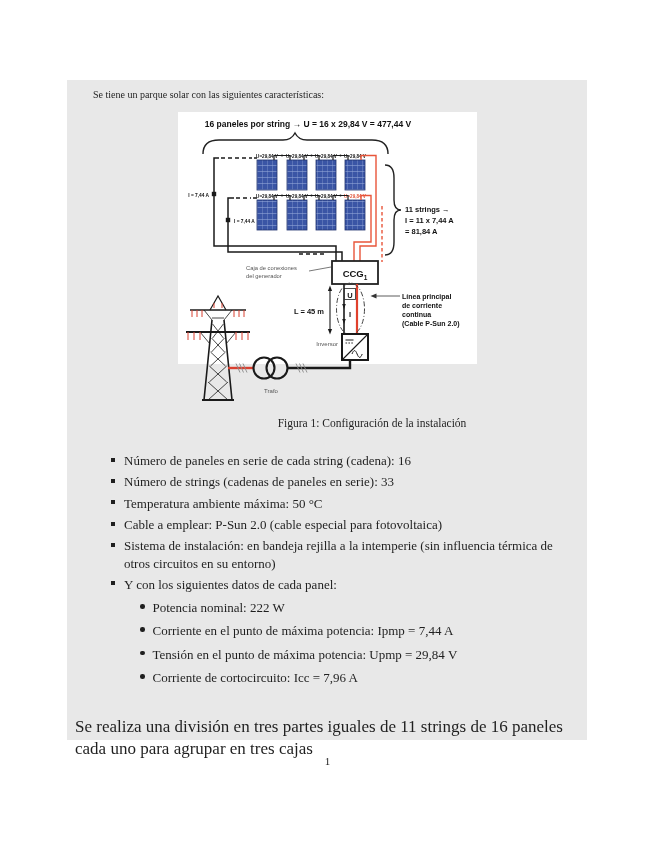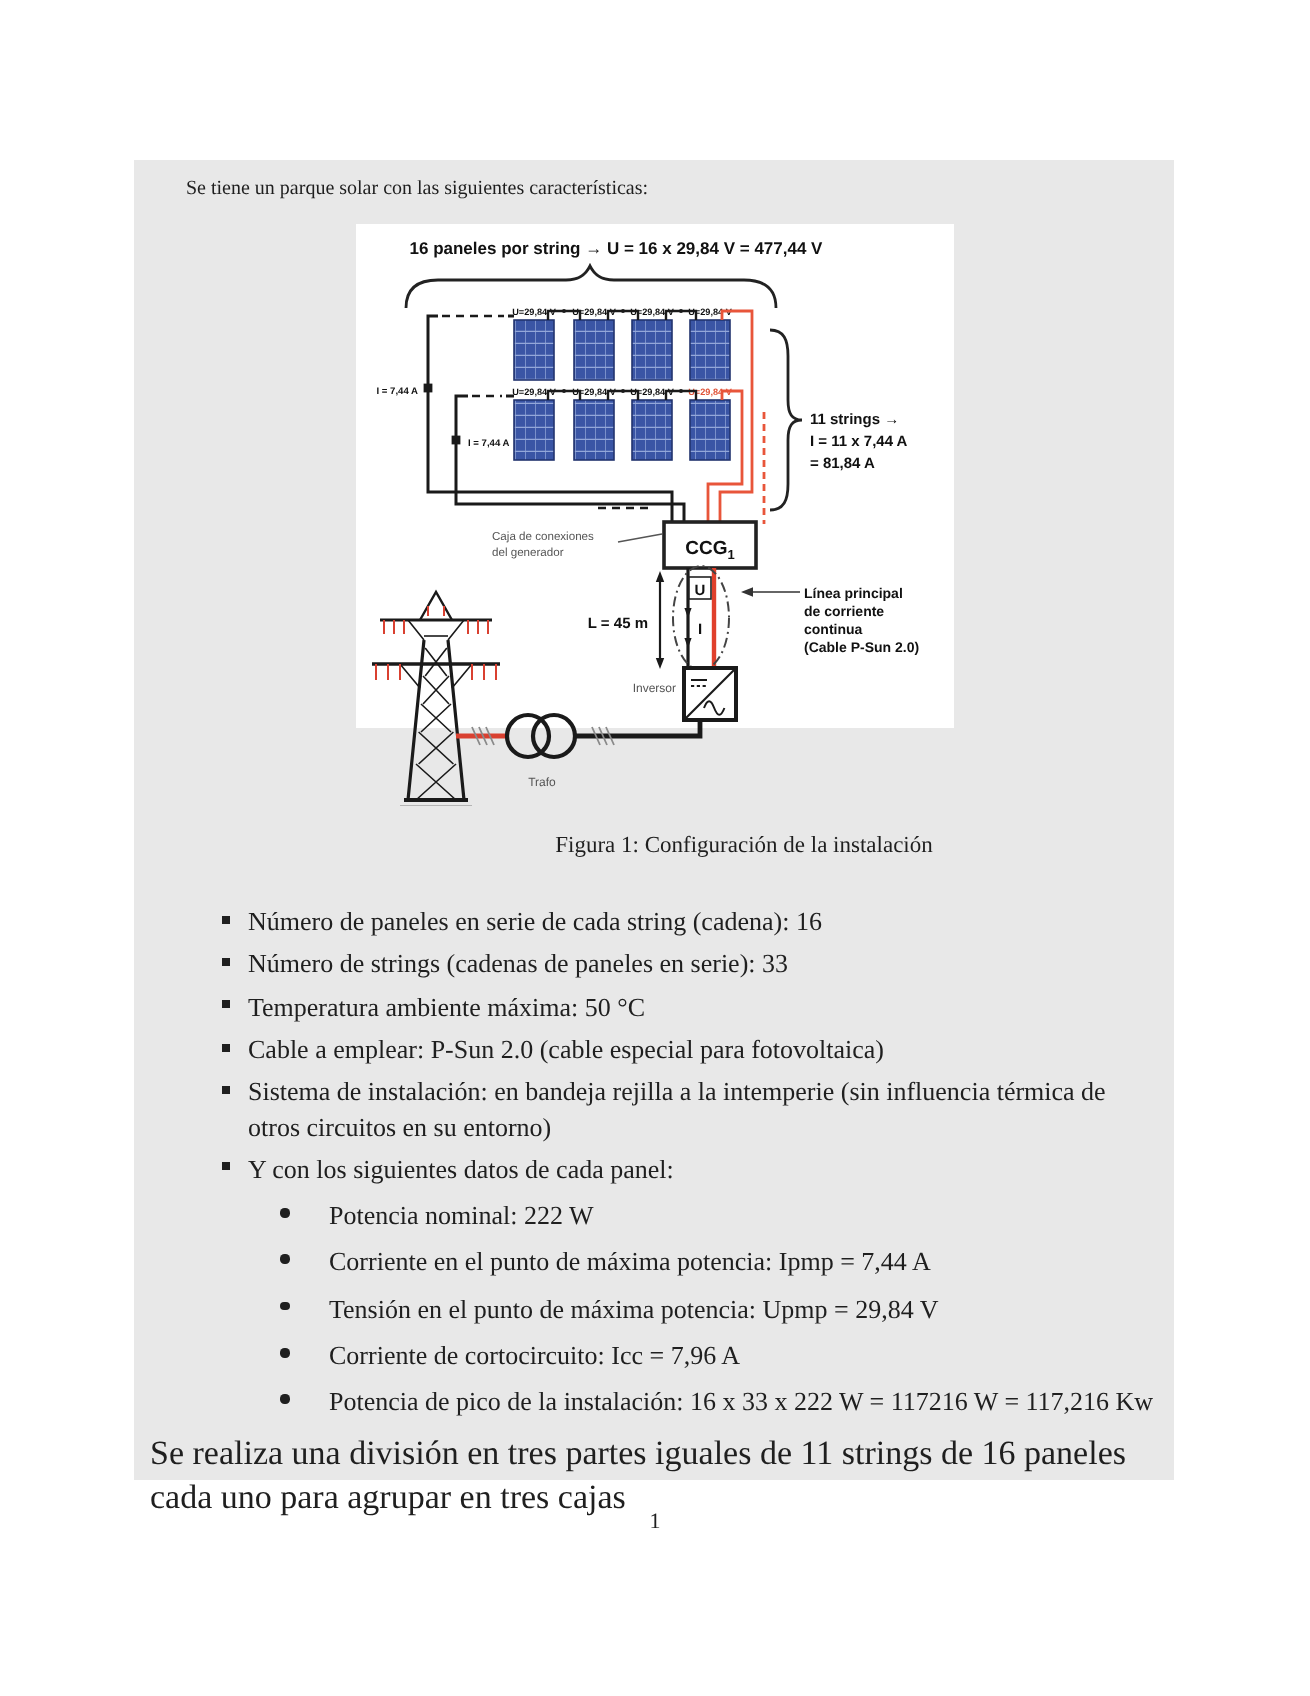--- a/index.html
+++ b/index.html
@@ -24,21 +24,21 @@
     position:absolute; left:0; top:337px; width:100%;
     text-align:center; font-size:11.5px;margin-left:45px;
   }
   .lists {
     position:absolute; left:44px; top:372px; right:10px;
     font-size:13px; line-height:1.32;
   }
   ul { list-style:none; margin:0; padding:0; }
   .lv1 > li { display:flex; gap:9px; margin-bottom:4.2px; }
   .lv2 { margin-left:29px; margin-top:6px; }
-  .lv2 > li { display:flex; gap:20px; margin-bottom:6.2px; }
+  .lv2 > li { display:flex; gap:8px; margin-bottom:6.2px; }
   .sq  { flex:0 0 auto; width:4px; height:4px; background:#1f1f1f; margin-top:5.5px; }
   .dot { flex:0 0 auto; width:4.5px; height:4.5px; background:#1f1f1f; border-radius:50%; margin-top:5px; }
   .closing {
     position:absolute; left:8px; top:636px; width:506px;
     font-size:17px; line-height:1.3;
   }
   .pagenum {
     position:absolute; left:0; top:755px; width:655px;
     text-align:center; font-size:11px;
   }
@@ -219,23 +219,19 @@
           <span>Corriente en el punto de máxima potencia: Ipmp = 7,44 A</span>
         </li>
       <li>
           <span class="dot"></span>
           <span>Tensión en el punto de máxima potencia: Upmp = 29,84 V</span>
         </li>
       <li>
           <span class="dot"></span>
           <span>Corriente de cortocircuito: Icc = 7,96 A</span>
         </li>
-      <li>
-          <span class="dot"></span>
-          <span>Potencia de pico de la instalación: 16 x 33 x 222 W = 117216 W = 117,216 Kw</span>
-        </li>
     </ul>
   </div>
 
   <div class="closing">Se realiza una división en tres partes iguales de 11 strings de 16 paneles cada uno para agrupar en tres cajas</div>
 </div>
 
 <div class="pagenum">1</div>
 
 </body></html>

